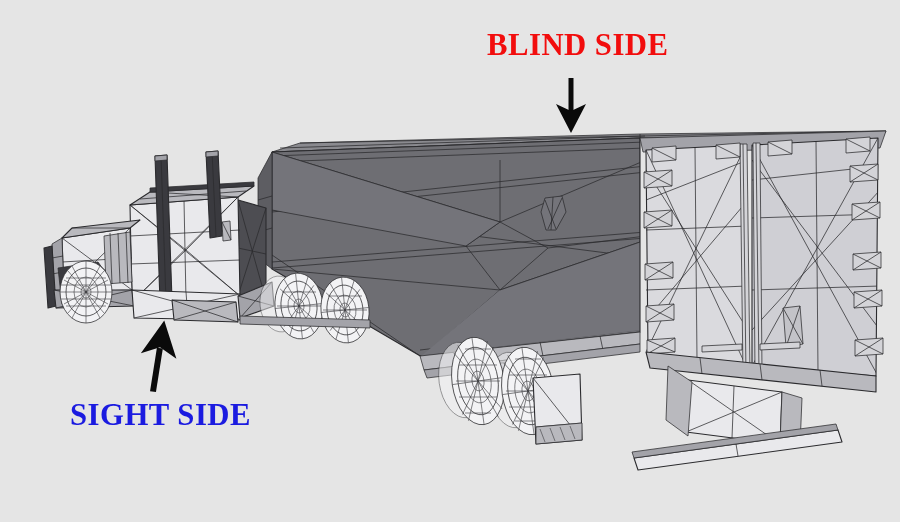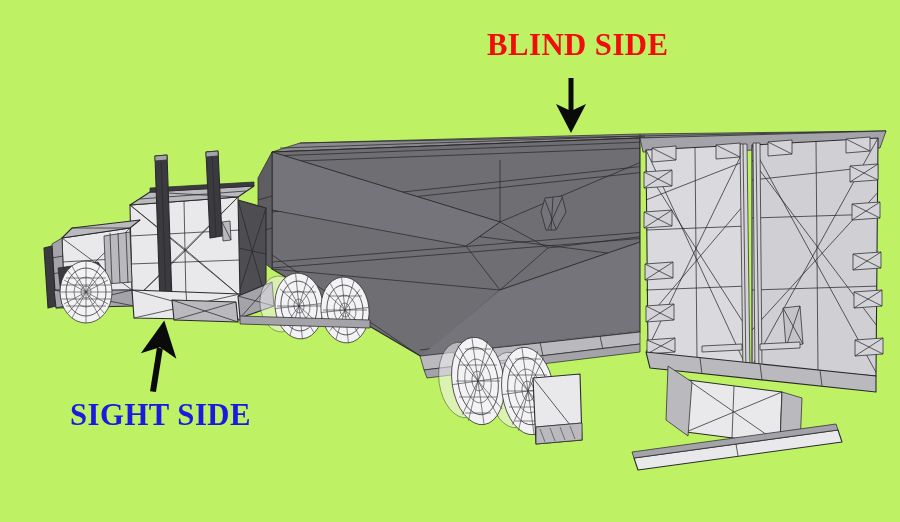--- a/index.html
+++ b/index.html
@@ -47,21 +47,21 @@
     left: 70px;
     top: 398px;
     font-size: 32px;
     transform: scaleX(0.96);
     transform-origin: left top;
   }
 </style>
 </head>
 <body style="background: rgb(247, 247, 247);">
 
-<div id="stage" style="background: #bef264;">
+<div id="stage" style="background: #e5e5e5;">
 
   <svg id="truck-svg" viewBox="0 0 900 522">
     <defs>
       <style>
         .w   { stroke:#2b2b2e; stroke-width:1.1; fill:none; stroke-linejoin:round; }
         .wt  { stroke:#2b2b2e; stroke-width:0.75; fill:none; }
         .wf  { stroke:#3a3a3e; stroke-width:0.6;  fill:none; }
         .hv  { stroke:#17171a; stroke-width:1.8;  fill:none; stroke-linecap:round; }
         .fSide   { fill:#6e6e73; }
         .fSide2  { fill:#74747a; }

